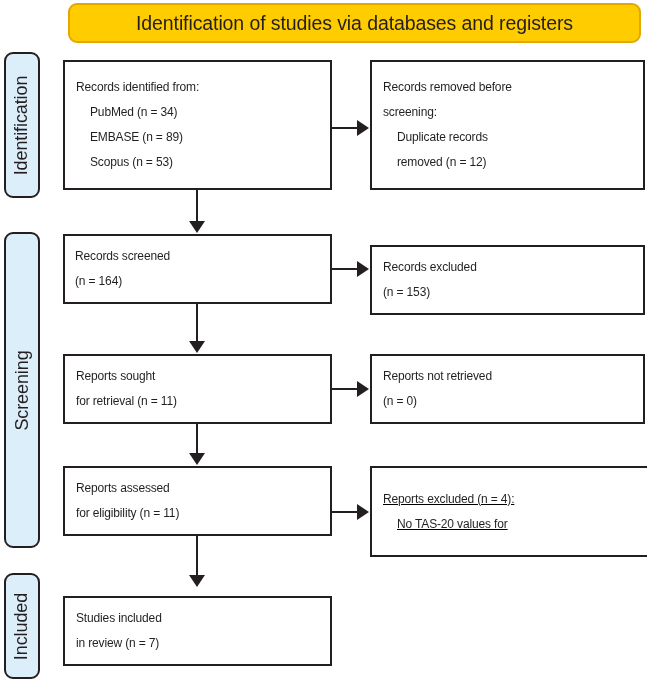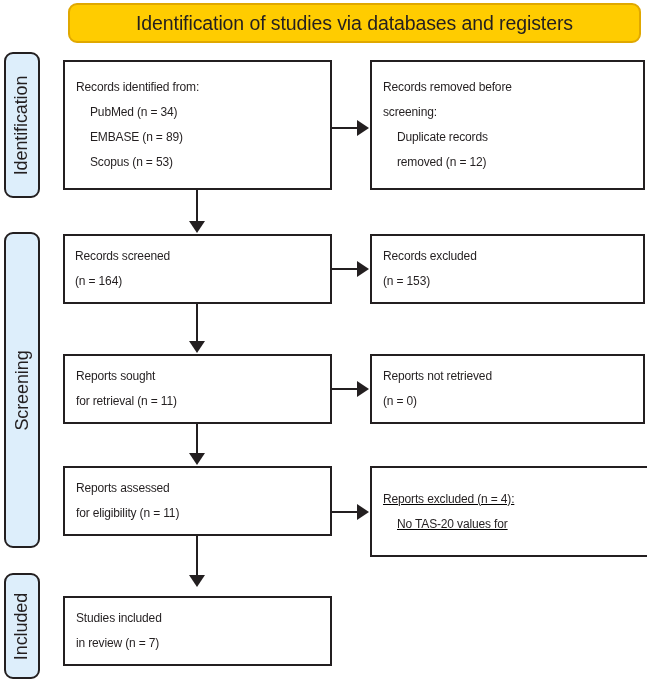--- a/index.html
+++ b/index.html
@@ -88,21 +88,21 @@
 
   
   #box-identified   { left: 63px;  top: 60px;  width: 269px; height: 130px; }
   #box-screened     { left: 63px;  top: 234px; width: 269px; height: 70px; padding-left: 10px;  }
   #box-sought       { left: 63px;  top: 354px; width: 269px; height: 70px;  }
   #box-assessed     { left: 63px;  top: 466px; width: 269px; height: 70px;  }
   #box-included     { left: 63px;  top: 588px; width: 269px; height: 70px; margin-top: 8px;  }
 
   
   #box-removed      { left: 370px; top: 60px;  width: 275px; height: 130px; }
-  #box-excluded-rec { left: 370px; top: 234px; width: 275px; height: 70px;  }
+  #box-excluded-rec { left: 370px; top: 245px; width: 275px; height: 70px;  }
   #box-notretrieved { left: 370px; top: 354px; width: 275px; height: 70px;  }
   #box-excluded-rep { left: 370px; top: 466px; width: 322px; height: 91px; text-decoration: underline;  }
 
   
   .conn-v-line {
     position: absolute;
     left: 196px;
     width: 2px;
     background: #231f20;
   }

